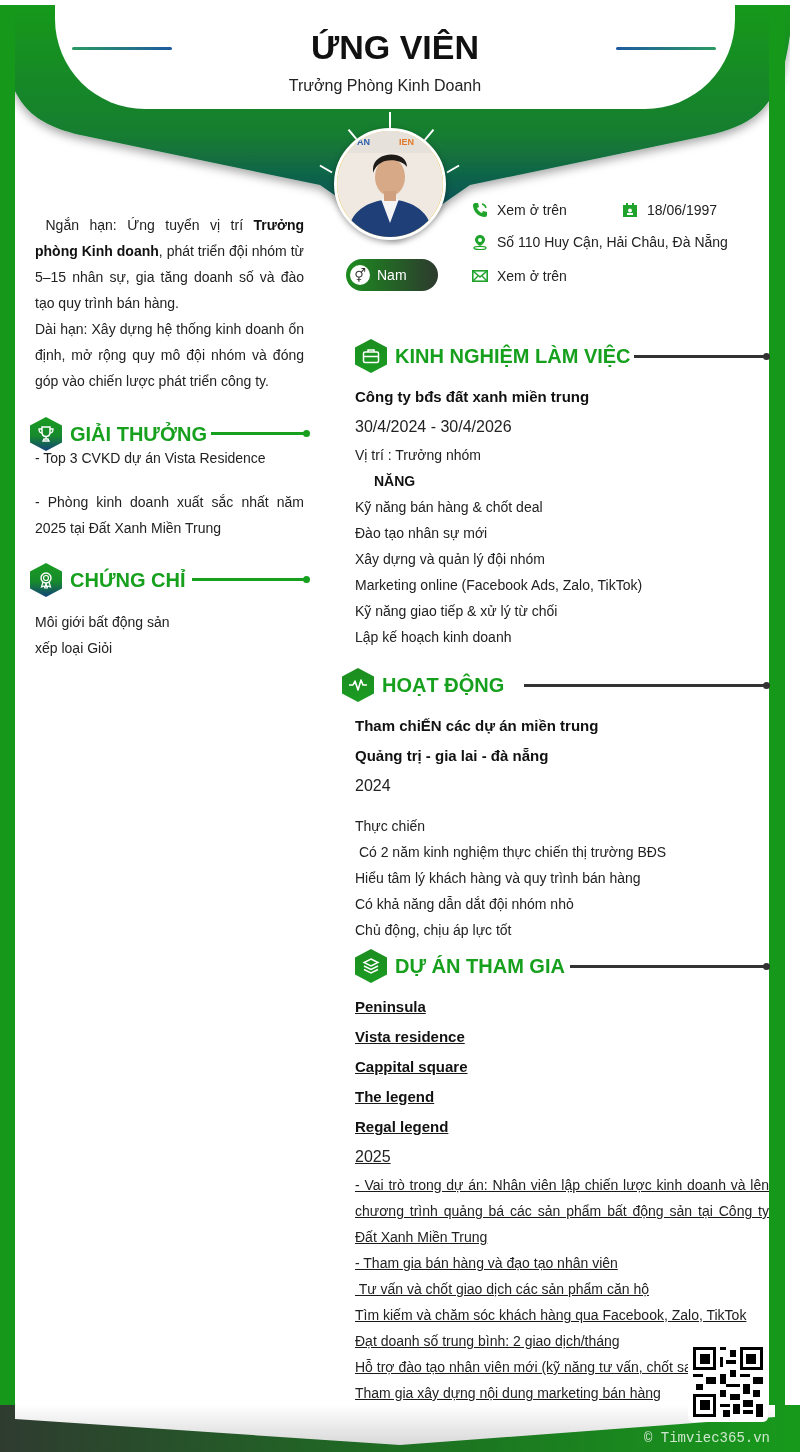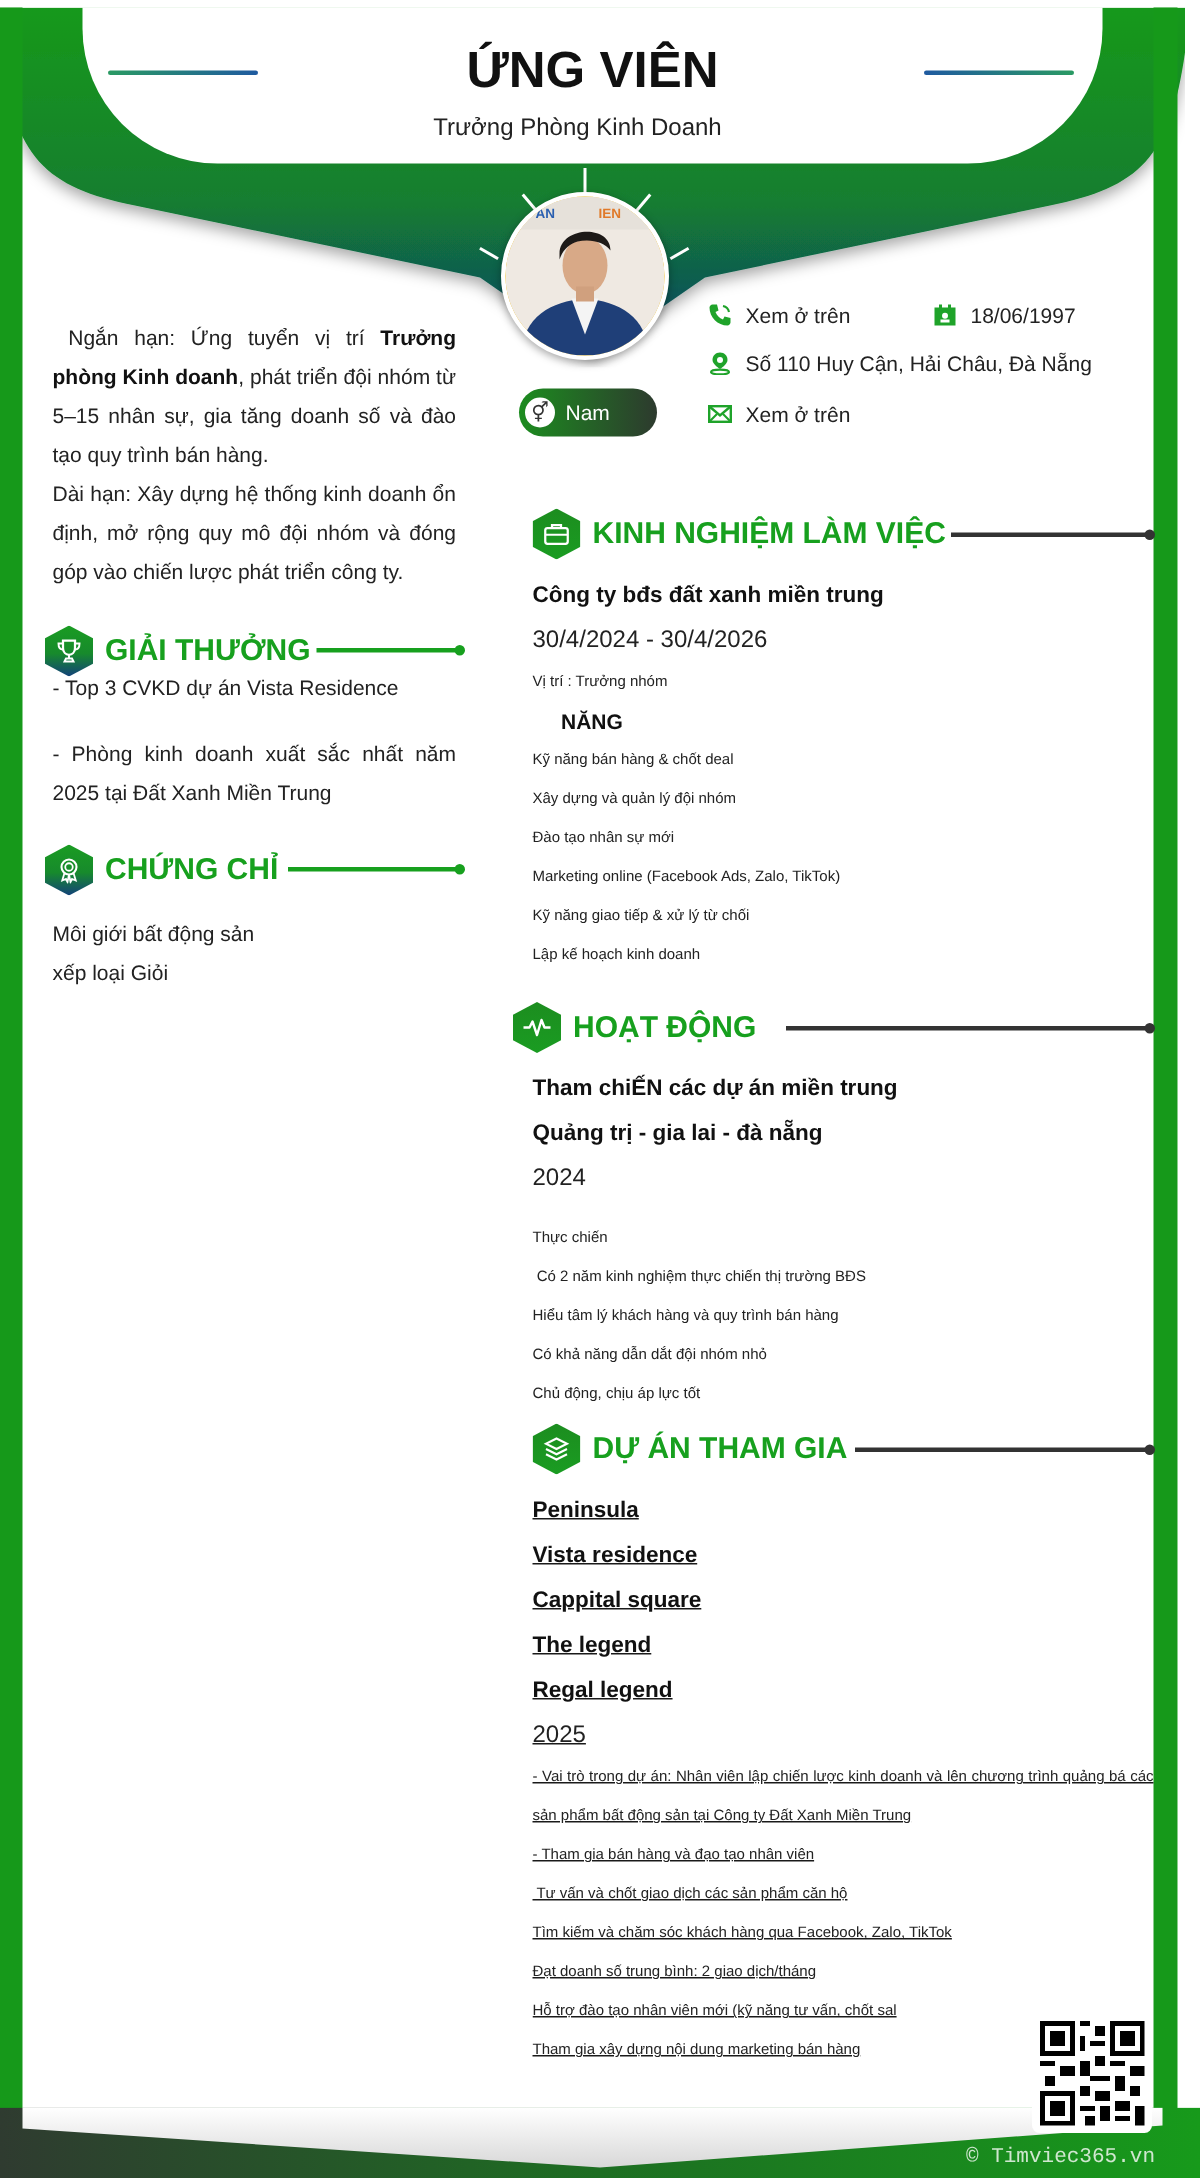--- a/index.html
+++ b/index.html
@@ -54,21 +54,21 @@
   .sec-line { position: absolute; height: 3px; }
   .sec-line.green { background: #17a01e; }
   .sec-line.dark { background: #333; }
   .sec-dot { position: absolute; width: 7px; height: 7px; border-radius: 50%; }
 
   .plain { position: absolute; font-size: 14px; line-height: 26px; color: #222; }
   .plain.just { text-align: justify; }
 
   
   .rc { position: absolute; left: 355px; width: 414px; }
-  .row { font-size: 10px; line-height: 26px; color: #222; white-space: nowrap; }
+  .row { font-size: 14px; line-height: 26px; color: #222; white-space: nowrap; }
   .row.bold { font-weight: bold; font-size: 15px; line-height: 30px; color: #111; }
   .row.date { font-size: 16px; line-height: 30px; color: #222; }
   .row.bold-sm { font-weight: bold; font-size: 14px; color: #111; margin-left: 19px; }
   .row.wrap { white-space: normal; text-align: justify; }
 
   
   .footer { position: absolute; left: 0; top: 1405px; width: 800px; height: 47px; overflow: hidden; }
   .footer-text { position: absolute; right: 30px; top: 1430px; font-family: "Liberation Mono", monospace; font-size: 14px; color: #cfe7cf; }
 
   .qr { position: absolute; left: 688px; top: 1342px; width: 80px; height: 80px; background: #fff; border-radius: 5px; padding: 5px; }
@@ -219,22 +219,22 @@
   </div>
   <div class="sec-line dark" style="left:634px;top:355px;width:132px;"></div>
   <div class="sec-dot" style="left:763px;top:353px;background:#333;"></div>
 
   <div class="rc" style="top:382px;">
     <div class="row bold">Công ty bđs đất xanh miền trung</div>
     <div class="row date">30/4/2024 - 30/4/2026</div>
     <div class="row">Vị trí : Trưởng nhóm</div>
     <div class="row bold-sm">NĂNG</div>
     <div class="row">Kỹ năng bán hàng &amp; chốt deal</div>
+    <div class="row">Đào tạo nhân sự mới</div>
     <div class="row">Xây dựng và quản lý đội nhóm</div>
-    <div class="row">Đào tạo nhân sự mới</div>
     <div class="row">Marketing online (Facebook Ads, Zalo, TikTok)</div>
     <div class="row">Kỹ năng giao tiếp &amp; xử lý từ chối</div>
     <div class="row">Lập kế hoạch kinh doanh</div>
   </div>
 
   <div class="sec-head" style="left:342px;top:668px;">
     <div class="hex green">
       <svg width="20" height="14" viewBox="0 0 20 14">
           <path d="M1 7 L5 7 L7 3 L10 12 L13 2 L15 7 L19 7" fill="none" stroke="#fff" stroke-width="1.6" stroke-linejoin="round"></path>
         </svg>

